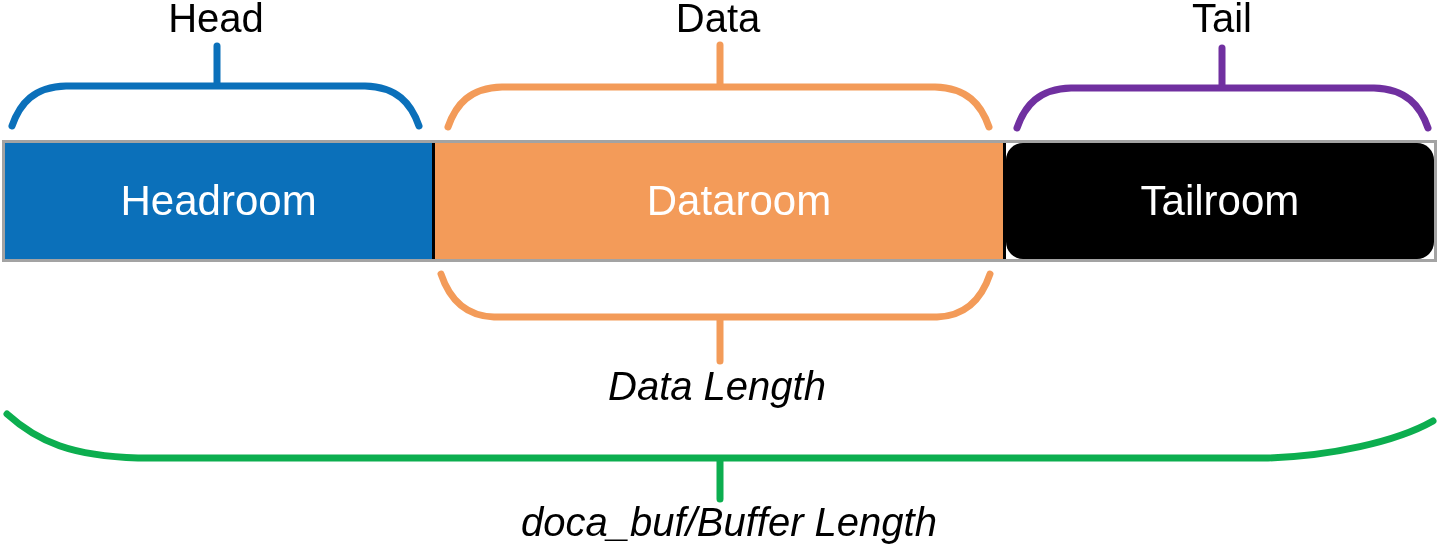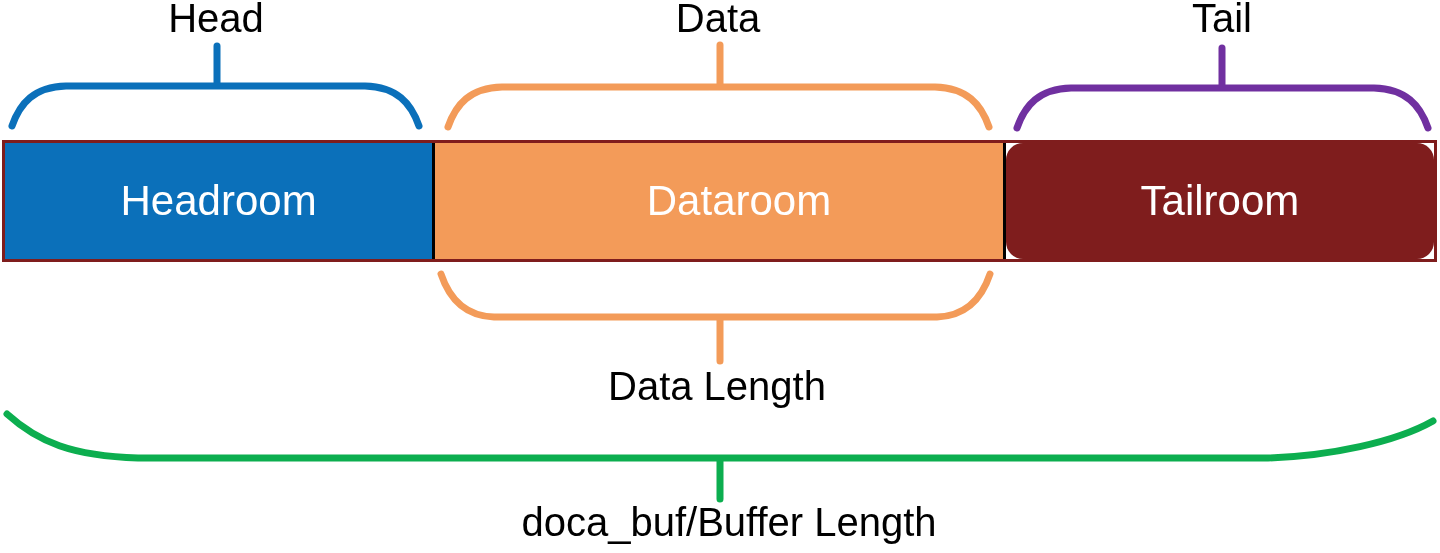--- a/index.html
+++ b/index.html
@@ -40,21 +40,21 @@
     white-space: nowrap;
   }
   .bar {
     position: absolute;
     left: 2px;
     top: 140px;
     width: 1435px;
     height: 122px;
     display: flex;
     box-sizing: border-box;
-    border: 3px solid #7f1d1d;
+    border: 3px solid #a3a3a3;
   }
   .segment {
     display: flex;
     align-items: center;
     justify-content: center;
     box-sizing: border-box;
     color: #ffffff;
     font-size: 42px;
     white-space: nowrap;
   }
@@ -67,20 +67,21 @@
   .seg-data { width: 576px; }
   .seg-tail { width: 430px; }
   .bottom-label {
     position: absolute;
     height: 46px;
     line-height: 46px;
     font-size: 40px;
     color: #000000;
     text-align: center;
     white-space: nowrap;
+    font-style: italic;
   }
   .data-length-label { left: 517px; width: 400px; top: 363px; }
   .buffer-length-label { left: 429px; width: 600px; top: 499px; }
 </style>
 </head>
 <body>
 
 <div class="canvas">
 
   <svg class="brace-svg" viewBox="0 0 1440 553">
@@ -95,21 +96,21 @@
   <div class="top-label" style="left:618px;width:200px;">Data</div>
   <div class="top-label" style="left:1122px;width:200px;">Tail</div>
 
   <div class="bar">
     <div class="segment seg-head" style="background-color: rgb(11, 112, 186);">
       <span>Headroom</span>
     </div>
     <div class="segment mid seg-data" style="background-color: rgb(243, 155, 89);">
       <span>Dataroom</span>
     </div>
-    <div class="segment seg-tail" style="background-color: #7f1d1d; border-radius: 17px;">
+    <div class="segment seg-tail" style="background-color: #000000; border-radius: 17px;">
       <span>Tailroom</span>
     </div>
   </div>
 
   <div class="bottom-label data-length-label">Data Length</div>
 
   <div class="bottom-label buffer-length-label">doca_buf/Buffer Length</div>
 
 </div>
 

